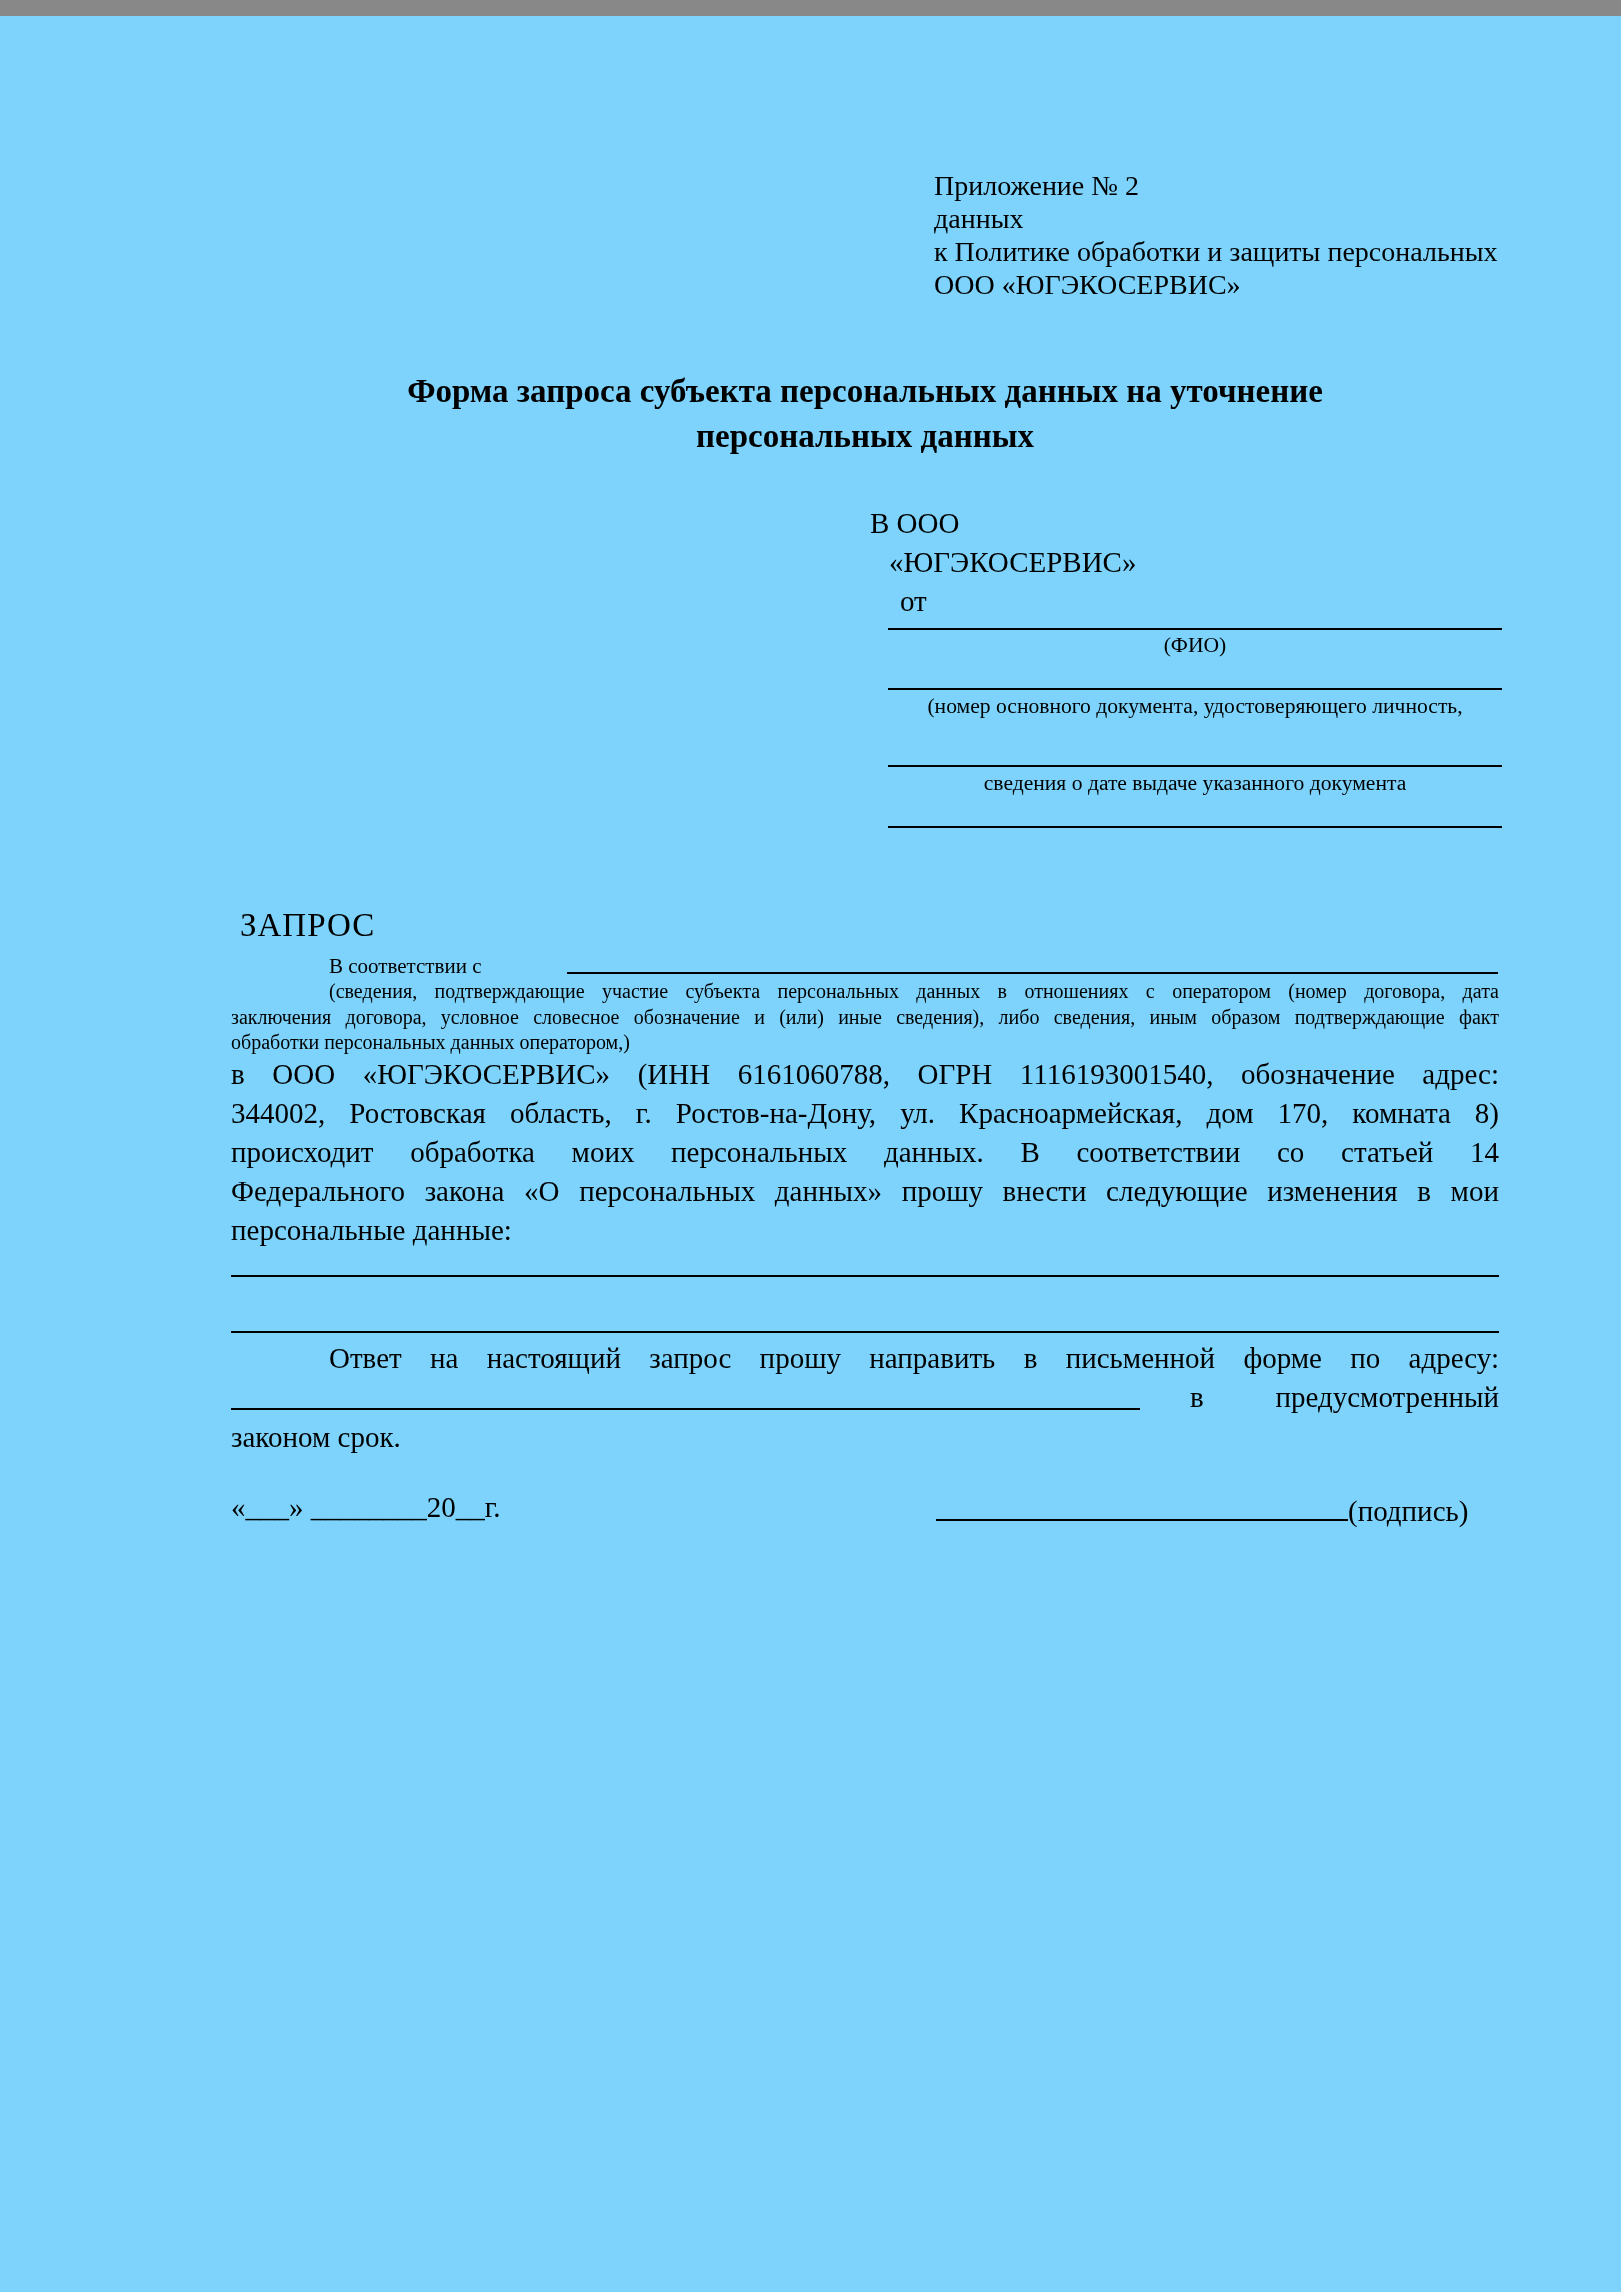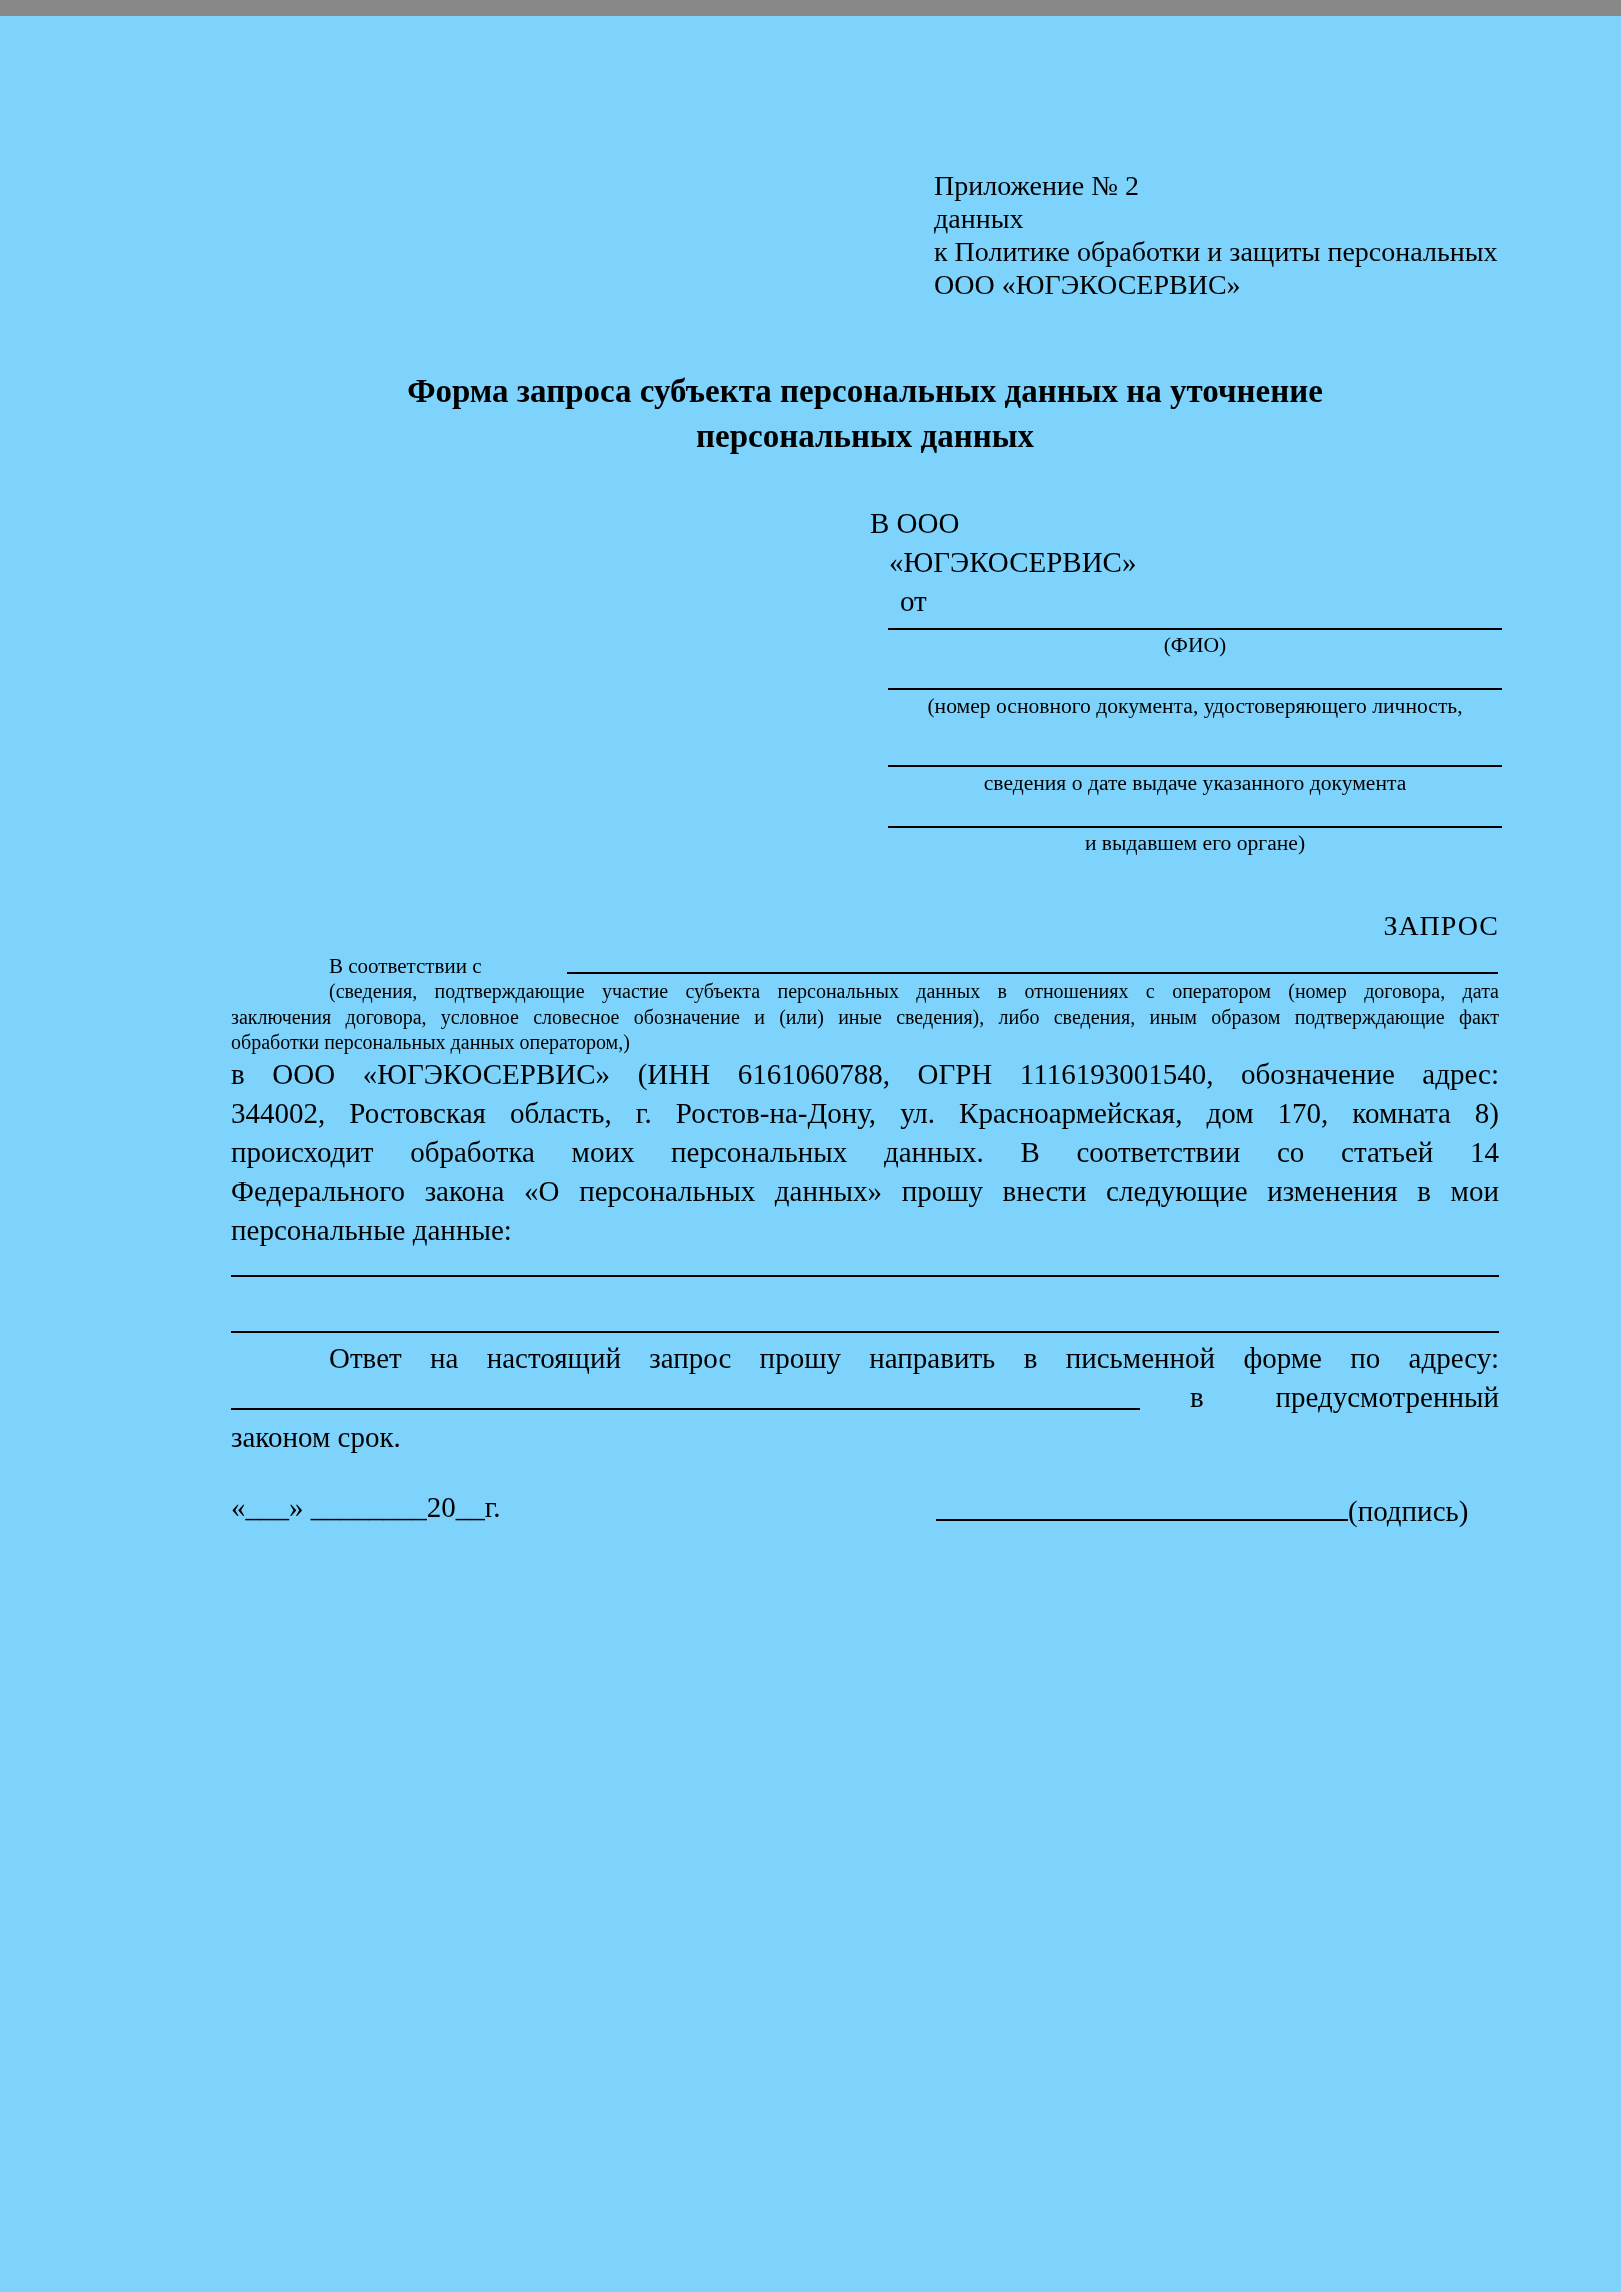--- a/index.html
+++ b/index.html
@@ -24,22 +24,22 @@
   
   .addr-line { font-size:29px; line-height:35px; white-space:nowrap; }
 
   
   .rule { position:absolute; height:0; border-bottom:2px solid #000; }
   .rule.thick { border-bottom-width:2.9px; }
   .field-caption { position:absolute; left:888px; width:614px; text-align:center;
                    font-size:21.6px; line-height:25.5px; }
 
   
-  .request-heading { left:231px; top:890px; width:1268px; text-align:right;
-                     font-size:28px; line-height:39px; letter-spacing:1px; }
+  .request-heading { left:240px; top:890px; width:1268px; text-align:left;
+                     font-size:33px; line-height:39px; letter-spacing:1px; }
   .intro-label { left:329px; top:931px; font-size:21px; line-height:39px; white-space:nowrap; }
 
   .small-caption { left:231px; top:963px; width:1268px; font-size:20px; line-height:25.5px; }
   .small-caption .jline { text-align:justify; text-align-last:justify; }
   .small-caption .jline.indent { text-indent:98px; }
   .small-caption .plain { text-align:left; }
 
   .body-par { left:231px; top:1039px; width:1268px; font-size:29px; line-height:39px; }
   .force-j { text-align:justify; text-align-last:justify; }
 
@@ -77,21 +77,20 @@
   <div class="rule" style="left:888px; top:612px; width:614px;"></div>
   <div class="field-caption" style="top:617px;">(ФИО)</div>
 
   <div class="rule" style="left:888px; top:672px; width:614px;"></div>
   <div class="field-caption" style="top:678px;">(номер основного документа, удостоверяющего личность,</div>
 
   <div class="rule" style="left:888px; top:749px; width:614px;"></div>
   <div class="field-caption" style="top:755px;">сведения о дате выдаче указанного документа</div>
 
   <div class="rule" style="left:888px; top:810px; width:614px;"></div>
-  <div class="field-caption" style="top:815px;">и выдавшем его органе)</div>
 
   <div class="abs request-heading">ЗАПРОС</div>
 
   <div class="abs intro-label">В соответствии с</div>
   <div class="rule thick" style="left:567px; top:956px; width:931px;"></div>
 
   <div class="abs small-caption">
     <div class="jline indent">(сведения, подтверждающие участие субъекта персональных данных в отношениях с оператором (номер договора, дата</div>
     <div class="jline">заключения договора, условное словесное обозначение и (или) иные сведения), либо сведения, иным образом подтверждающие факт</div>
     <div class="plain">обработки персональных данных оператором,)</div>

